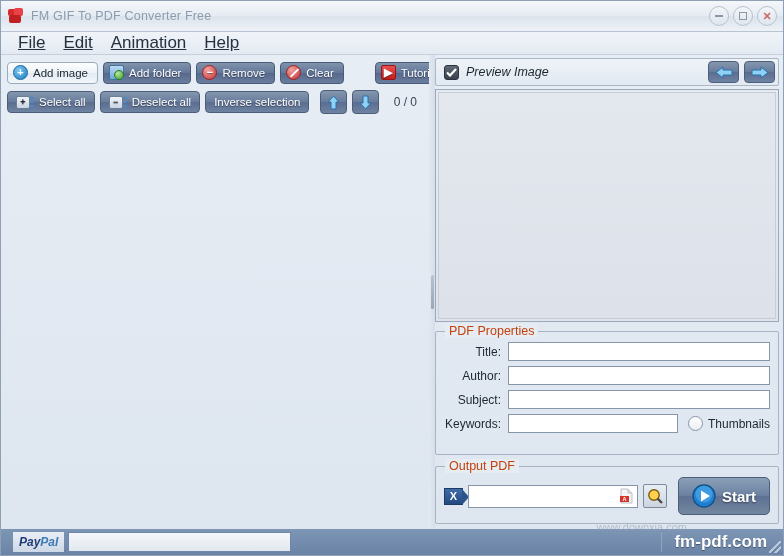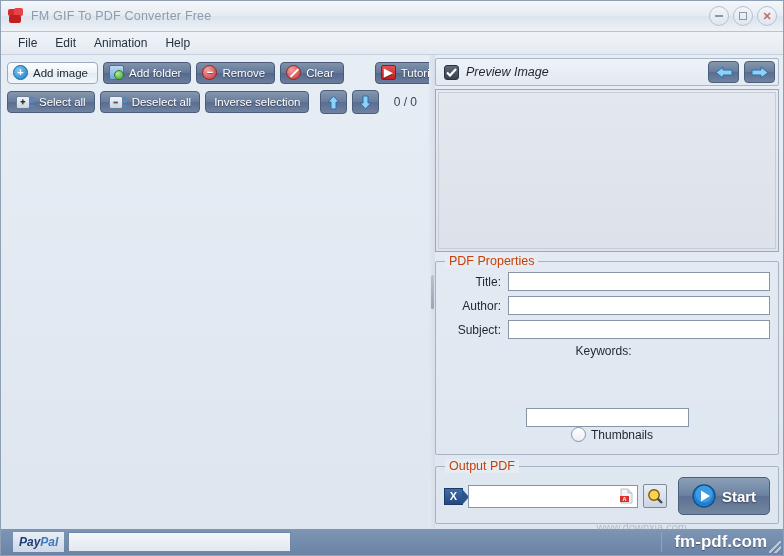--- a/index.html
+++ b/index.html
@@ -59,22 +59,22 @@
   .win-btn .max-sq { width: 8px; height: 8px; border: 1.6px solid #8a97a7; }
 
   
   #menu-bar {
     height: 23px; flex: 0 0 23px;
     background: linear-gradient(180deg,#f0f4f9 0%,#e4eaf2 100%);
     border-bottom: 1px solid #c6d0dc;
     display: flex; align-items: center; padding-left: 8px;
   }
   .menu-item {
-    padding: 2px 9px; font-size: 12px; color: #26313d;
-    cursor: default; border-radius: 2px;
+    padding: 2px 9px; font-size: 17px; color: #26313d;
+    cursor: default; border-radius: 2px; text-decoration: underline;
   }
 
   
   #body-split { flex: 1 1 auto; display: flex; min-height: 0; }
 
   
   #left-panel {
     width: 428px; flex: 0 0 428px;
     display: flex; flex-direction: column;
     padding: 3px 0 0 0; min-height: 0;
@@ -242,21 +242,21 @@
     border: 1px solid #a8b4c3;
     border-radius: 2px;
     padding: 10px 8px 8px 8px;
   }
   .group-title {
     position: absolute; top: -8px; left: 9px;
     background: #e7ecf2; padding: 0 4px;
     font-size: 12.5px; font-weight: normal; color: #c2410c;
   }
   .form-row { display: flex; align-items: center; margin-bottom: 5px; }
-  .form-row:last-child { margin-bottom: 4px; flex-direction: column; }
+  .form-row:last-child { margin-bottom: 13px; }
   .form-label {
     flex: 0 0 64px; text-align: right; padding-right: 7px;
     font-size: 12px; color: #1d2730;
   }
   .text-input {
     flex: 1 1 auto; height: 19px;
     border: 1px solid #8795a8; background: #ffffff;
     font-size: 12px; padding: 0 3px; color: #111;
     outline: none; min-width: 0;
   }

